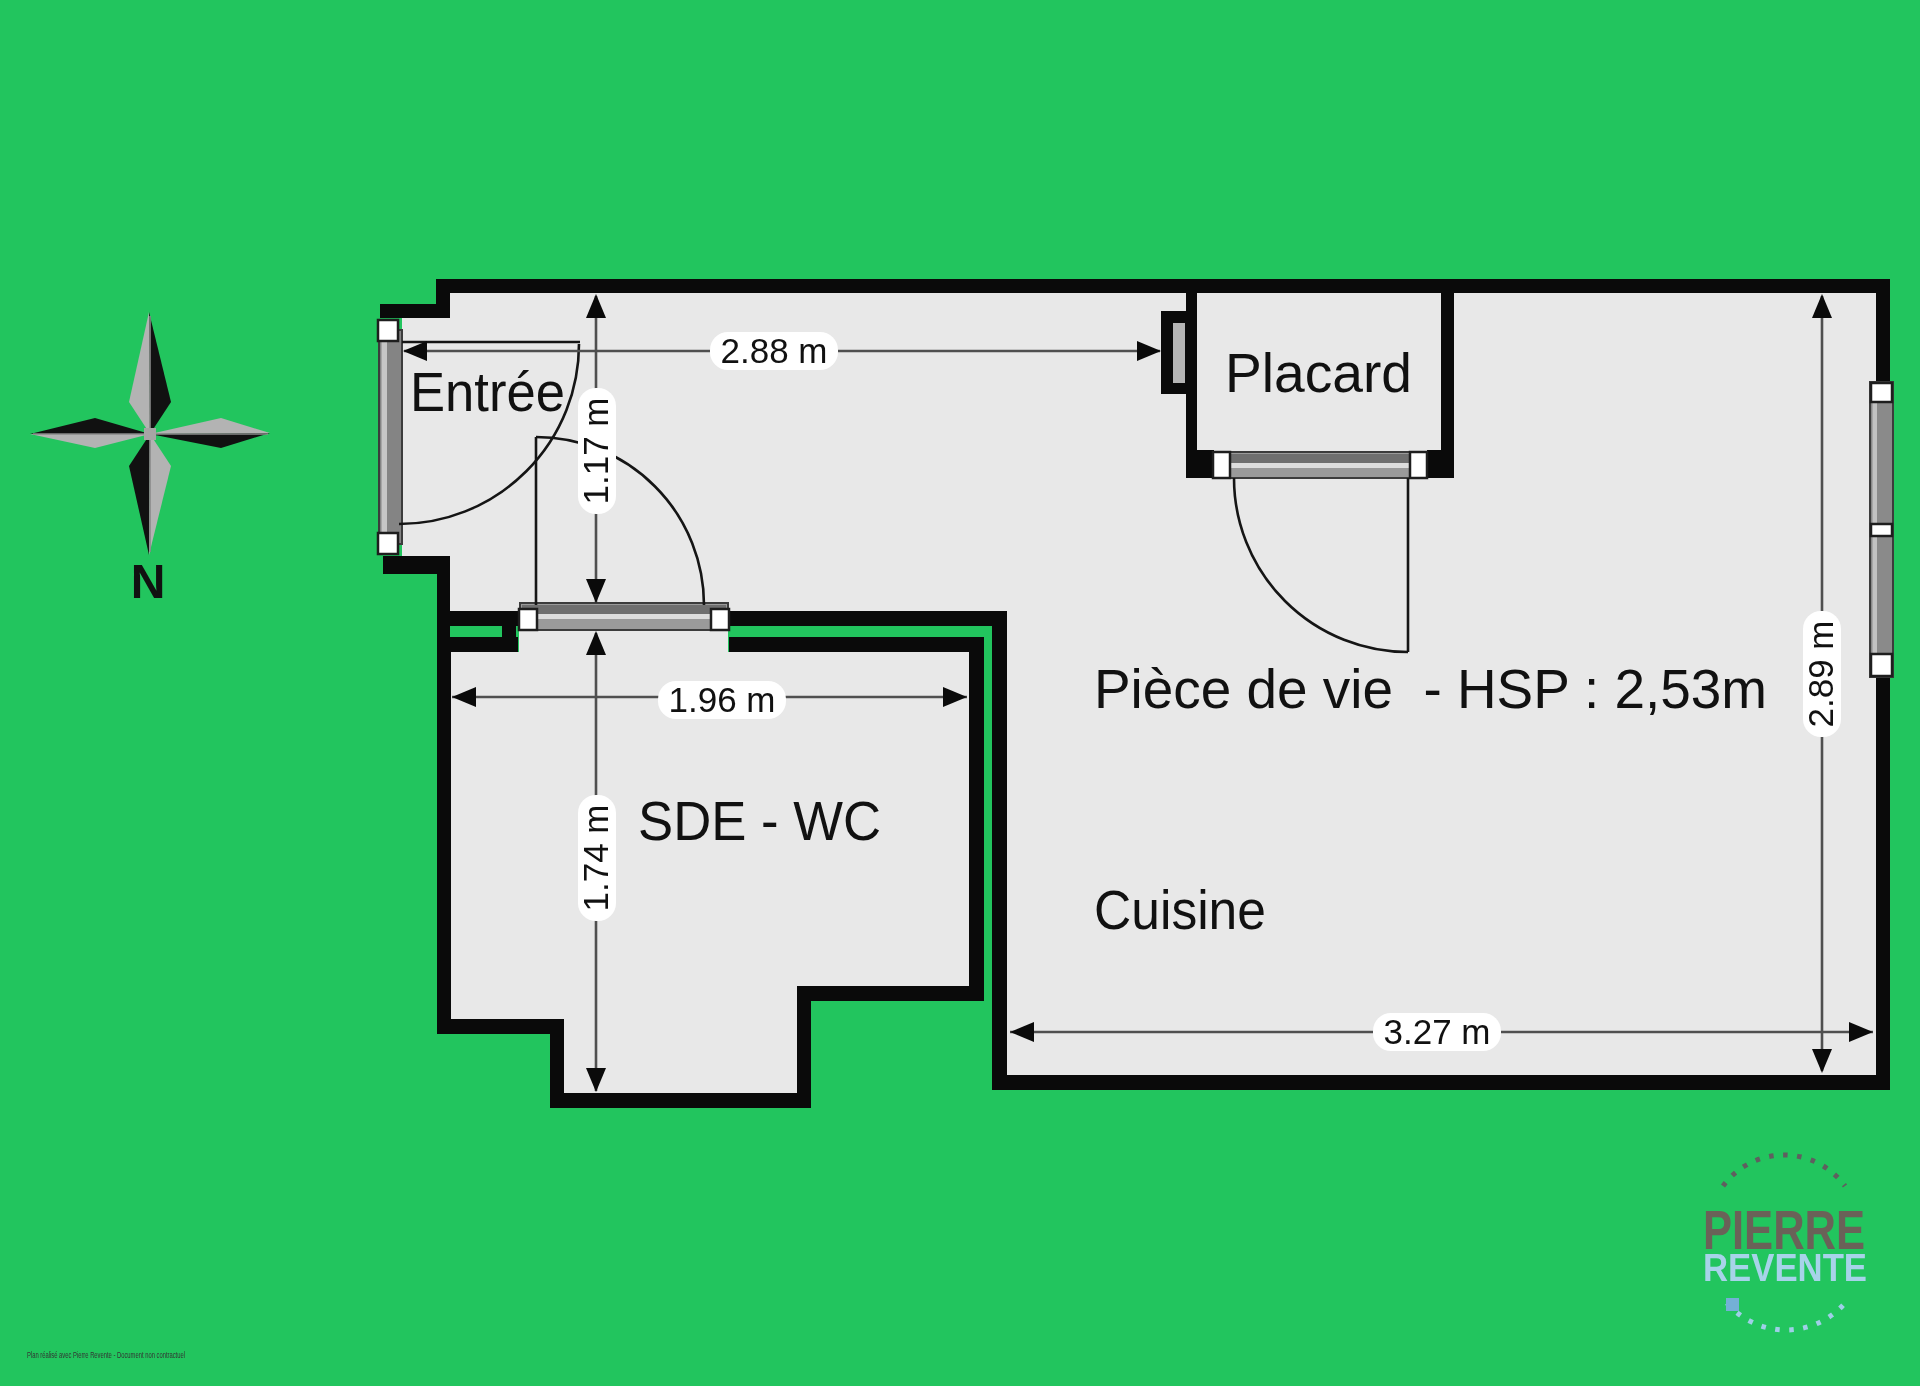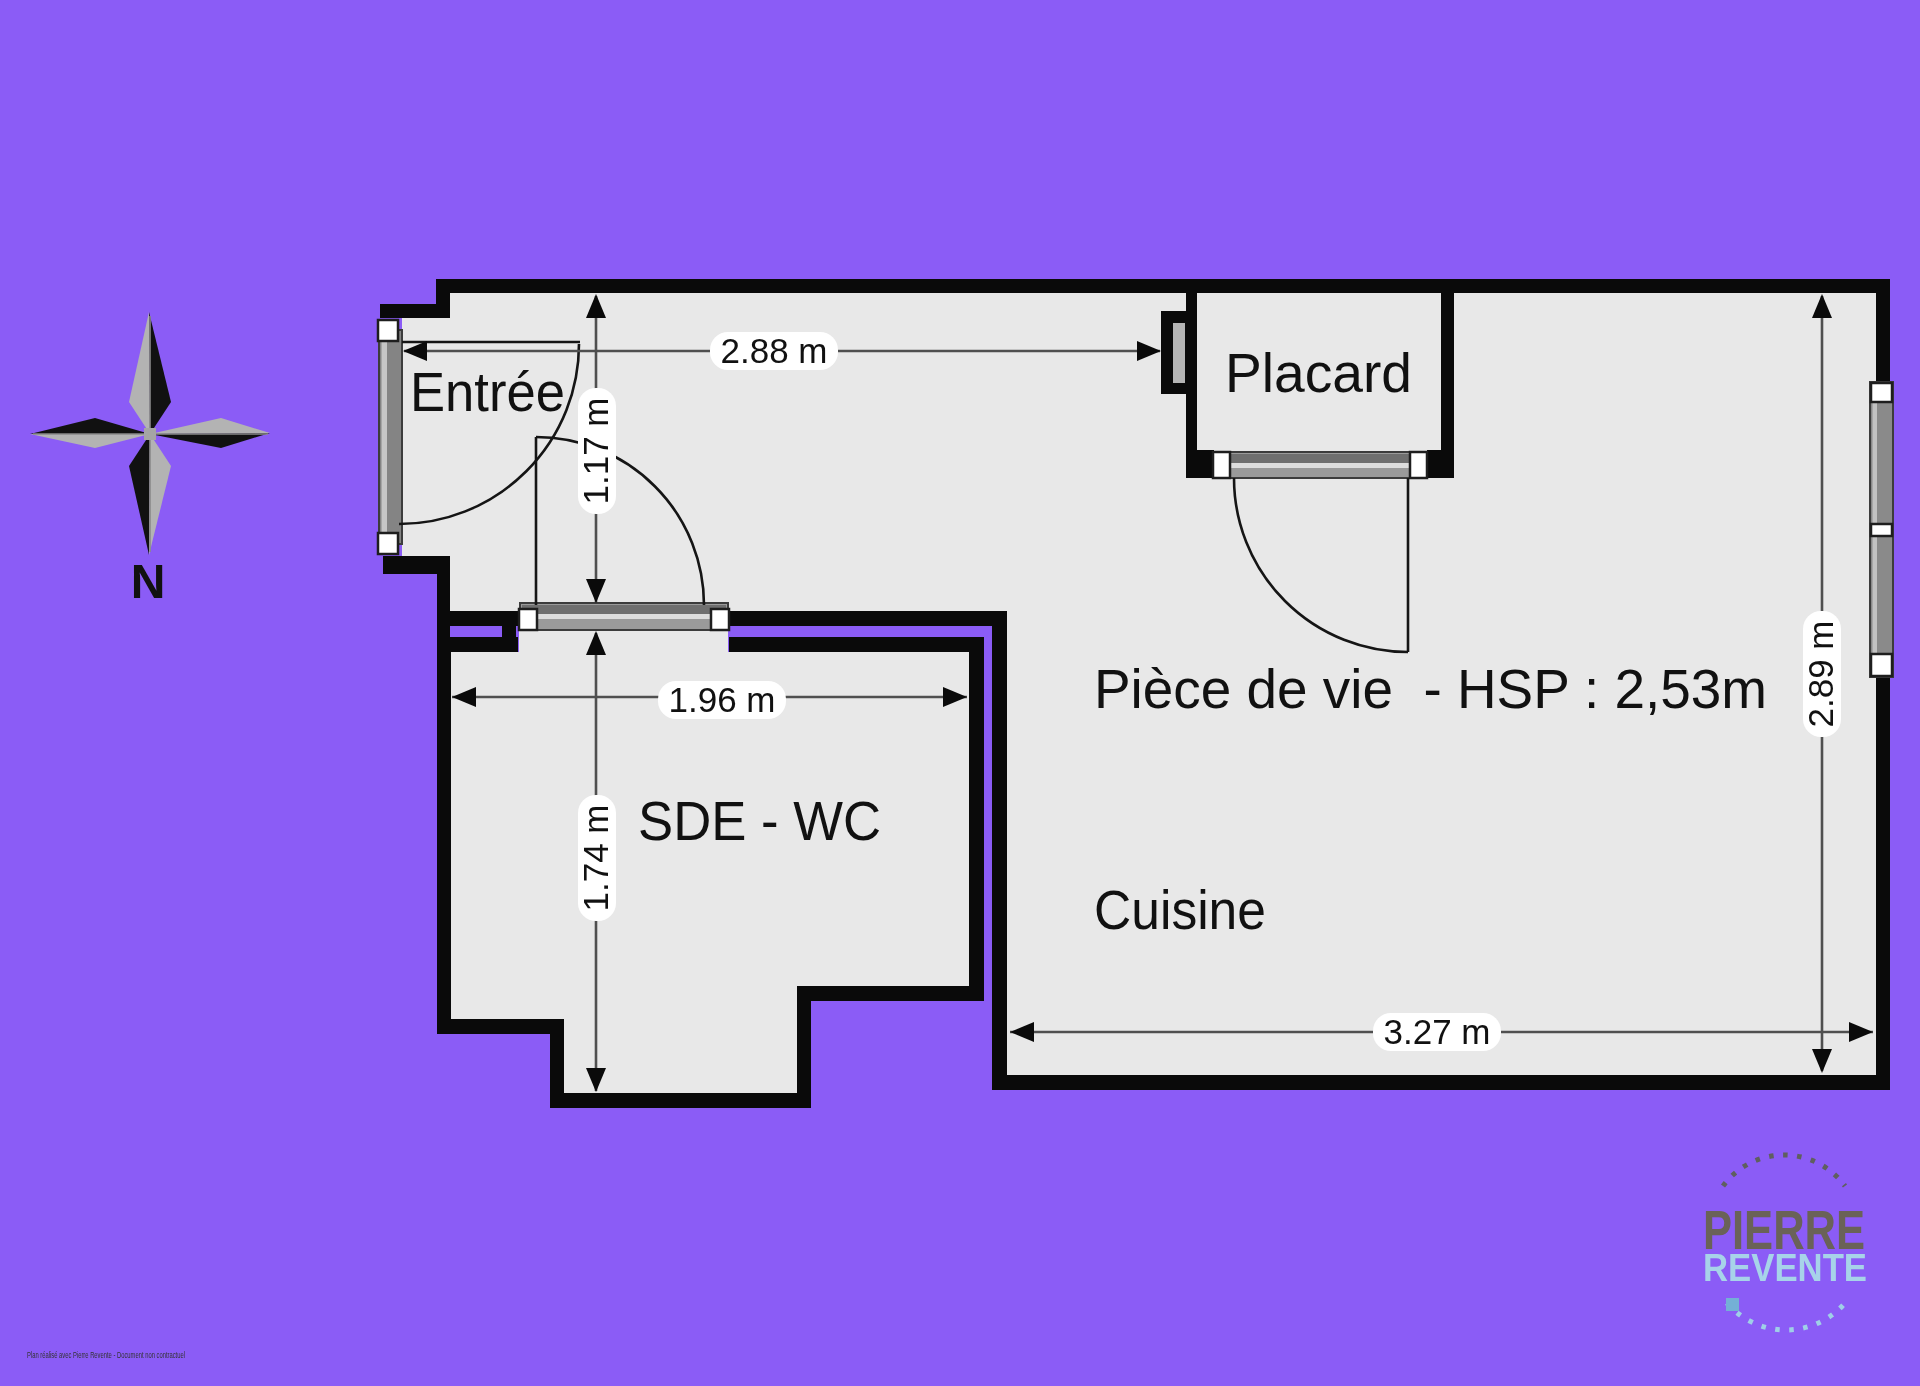--- a/index.html
+++ b/index.html
@@ -1,16 +1,16 @@
 <!DOCTYPE html>
 <html><head>
 <meta charset="utf-8">
 <style>
   html,body{margin:0;padding:0;background:#ffffff;}
-  #page{position:relative;width:1920px;height:1386px;background:#8b5cf6;overflow:hidden;
+  #page{position:relative;width:1920px;height:1386px;background:#22c55e;overflow:hidden;
         font-family:"Liberation Sans", sans-serif;text-align:center;}
   svg{display:block;filter:blur(0.75px);}
 </style>
 </head>
 <body>
 <div id="page">
 <svg width="1920" height="1386" viewBox="0 0 1920 1386">
 
   <polygon points="402,318 449,318 449,293 1876,293 1876,1075 1007,1075 1007,611 450,611 450,556 402,556" fill="#e8e8e8"></polygon>
   <polygon points="451,652 969,652 969,986 797,986 797,1093 564,1093 564,1019 451,1019" fill="#e8e8e8"></polygon>

